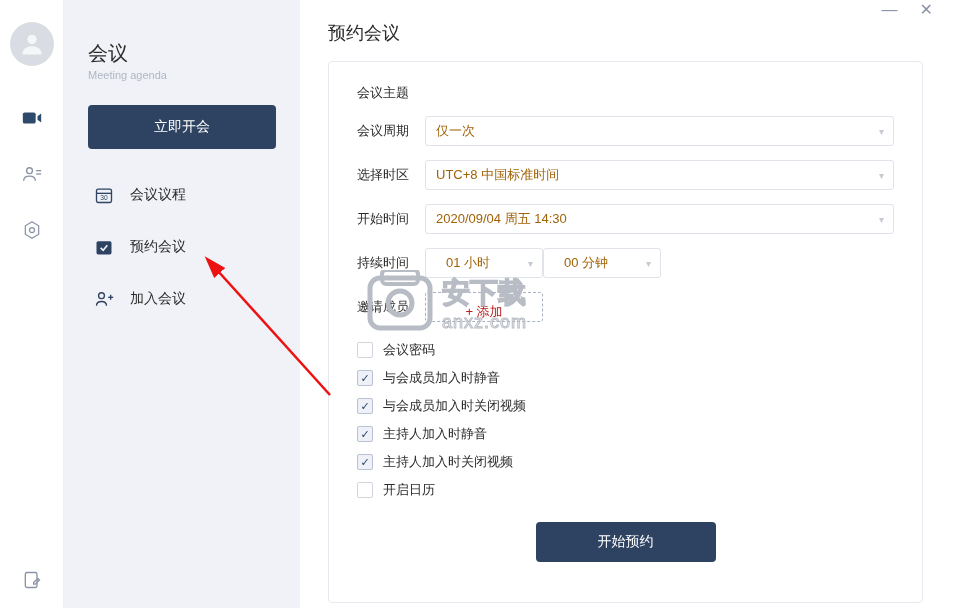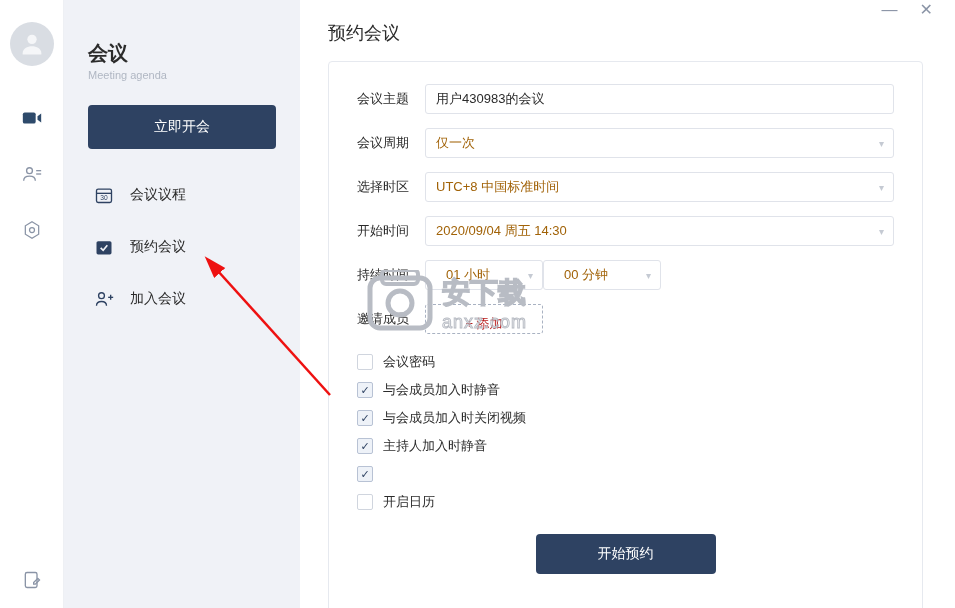--- a/index.html
+++ b/index.html
@@ -6,21 +6,21 @@
     body { width: 955px; height: 608px; background: #fff; display: flex; overflow: hidden; position: relative; }
     
     .icon-rail { width: 64px; background: #fff; display: flex; flex-direction: column; align-items: center; padding-top: 22px; border-right: 1px solid #eef0f4; }
     .avatar { width: 44px; height: 44px; border-radius: 50%; background: #d9dde3; display: flex; align-items: center; justify-content: center; margin-bottom: 40px; }
     .rail-icons { display: flex; flex-direction: column; align-items: center; gap: 32px; flex: 1; }
     .rail-icon { width: 24px; height: 24px; display: flex; align-items: center; justify-content: center; color: #8a94a6; cursor: pointer; }
     .rail-icon.active { color: #2e4a6b; }
     .rail-bottom { padding-bottom: 28px; }
     
     .sidebar { width: 236px; background: #f0f2f7; padding: 40px 24px 0 24px; }
-    .sidebar-title { font-size: 20px; font-weight: 700; color: #2b2b2b; }
+    .sidebar-title { font-size: 20px; font-weight: 400; color: #2b2b2b; }
     .sidebar-sub { font-size: 11px; color: #b0b7c3; margin-top: 2px; margin-bottom: 24px; }
     .start-btn { width: 100%; height: 44px; background: #2e4262; color: #fff; border: none; border-radius: 4px; font-size: 14px; cursor: pointer; margin-bottom: 20px; }
     .menu { display: flex; flex-direction: column; }
     .menu-item { display: flex; align-items: center; gap: 16px; height: 52px; padding: 0 6px; font-size: 14px; color: #2b2b2b; cursor: pointer; }
     .menu-icon { width: 20px; height: 20px; color: #2e4262; flex-shrink: 0; }
     
     .main { flex: 1; background: #fff; display: flex; flex-direction: column; position: relative; }
     .title-bar { height: 36px; display: flex; justify-content: flex-end; align-items: center; gap: 22px; padding-right: 22px; }
     .win-btn { color: #8a94a6; cursor: pointer; font-size: 16px; }
     .page-title { font-size: 18px; color: #2b2b2b; padding: 2px 28px 16px; }
@@ -129,21 +129,20 @@
 <div class="main">
   <div class="title-bar">
     <span class="win-btn">—</span>
     <span class="win-btn">✕</span>
   </div>
   <div class="page-title">预约会议</div>
 
   <div class="form-panel">
     <div class="form-row">
       <span class="form-label">会议主题</span>
-      <input class="text-input" value="用户430983的会议" style="">
     </div>
     <div class="form-row">
       <span class="form-label">会议周期</span>
       <div class="select-wrap">
         <div class="select-input">
             <span>仅一次</span>
           </div>
         <span class="select-caret">▾</span>
       </div>
     </div>
@@ -201,20 +200,21 @@
       <div class="check-row">
         <div class="checkbox checked">✓</div>
         <span>与会成员加入时关闭视频</span>
       </div>
       <div class="check-row">
         <div class="checkbox checked">✓</div>
         <span>主持人加入时静音</span>
       </div>
       <div class="check-row">
         <div class="checkbox checked">✓</div>
+        <span>主持人加入时关闭视频</span>
       </div>
       <div class="check-row">
         <div class="checkbox"></div>
         <span>开启日历</span>
       </div>
     </div>
 
     <div class="submit-wrap">
       <button class="submit-btn">开始预约</button>
     </div>

